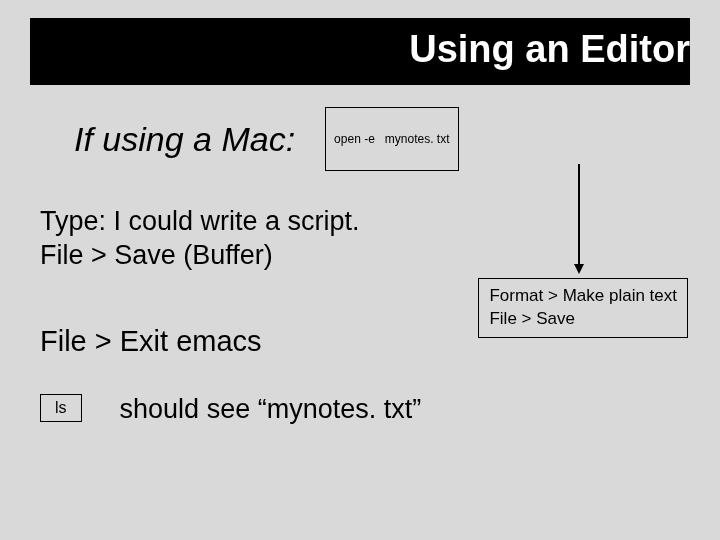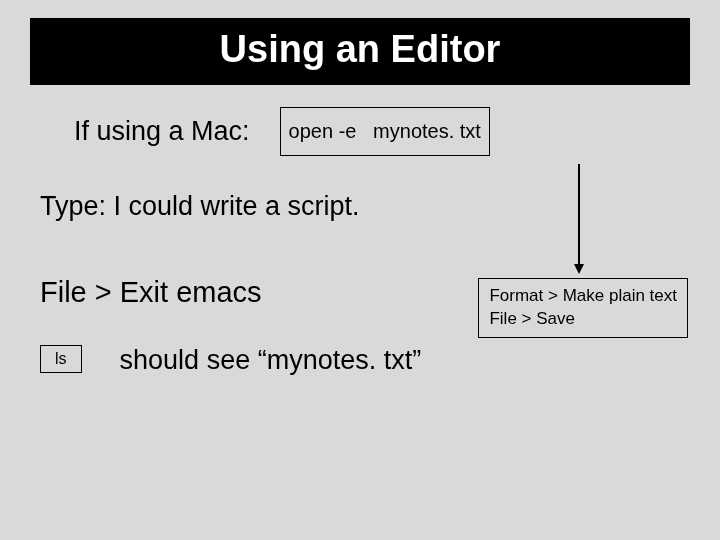--- a/index.html
+++ b/index.html
@@ -1,21 +1,21 @@
 <!DOCTYPE html>
 <html><head>
 <meta charset="utf-8">
 <style>
   html,body{margin:0;padding:0}
   body{width:720px;height:540px;background:#d9d9d9;font-family:Arial,Helvetica,sans-serif;color:#000;position:relative}
-  .title-bar{background:#000;color:#fff;margin:18px 30px 0 30px;padding:10px 0 14px 0;text-align:center;font-size:38px;font-weight:bold}
+  .title-bar{background:#000;color:#fff;margin:18px 30px 0 30px;padding:10px 0 14px 0;text-align:right;font-size:38px;font-weight:bold}
   .row{display:flex;align-items:center;margin-top:22px;padding:0 40px}
   .cmd-box{border:1px solid #000;padding:6px 10px;font-size:17px;white-space:pre}
-  .mac-label{font-size:27px;margin:0 30px 0 34px}
-  .cmd-box-right{border:1px solid #000;padding:12px 8px;font-size:20px;white-space:pre;position:relative}
+  .mac-label{font-style:italic;font-size:34px;margin:0 30px 0 34px}
+  .cmd-box-right{border:1px solid #000;padding:24px 8px;font-size:12px;white-space:pre;position:relative}
   .arrow-wrap{position:absolute;left:578px;top:164px;width:2px;height:106px}
   .arrow-line{width:2px;height:100px;background:#000;margin:0 auto}
   .arrow-head{width:0;height:0;border-left:5px solid transparent;border-right:5px solid transparent;border-top:10px solid #000;margin-left:-4px}
   .body-block{margin-top:34px;padding:0 40px;font-size:27px;line-height:1.25}
   .exit-line{margin-top:52px;font-size:29px;padding:0 40px}
   .format-box{position:absolute;right:32px;top:278px;border:1px solid #000;padding:6px 10px;font-size:17px;text-align:left;line-height:1.35}
   .ls-row{display:flex;align-items:flex-start;margin-top:36px;padding:0 40px}
   .ls-box{border:1px solid #000;padding:4px 14px;font-size:16px}
   .ls-text{font-size:27px;margin-left:38px}
 </style>
@@ -29,20 +29,21 @@
   <div class="cmd-box-right">open -e   mynotes. txt</div>
 </div>
 
 <div class="arrow-wrap">
   <div class="arrow-line"></div>
   <div class="arrow-head"></div>
 </div>
 
 <div class="body-block">
   <div>Type:  I could write a script.</div>
+  <div>File &gt; Save (Buffer)</div>
 </div>
 
 <div class="exit-line">File &gt; Exit emacs</div>
 
 <div class="format-box">
   <div>Format &gt; Make plain text</div>
   <div>File &gt; Save</div>
 </div>
 
 <div class="ls-row">

